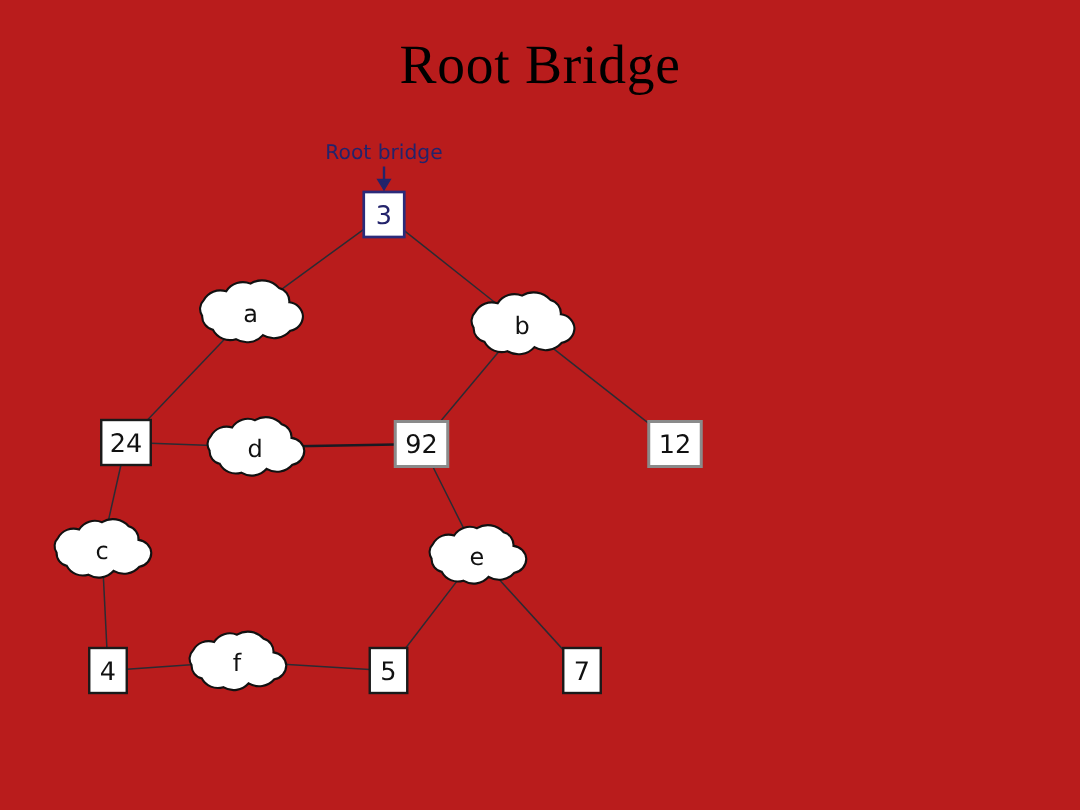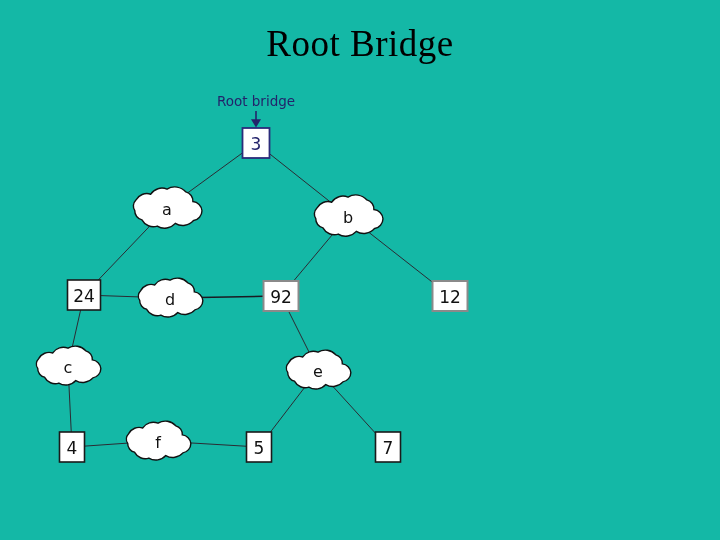--- a/index.html
+++ b/index.html
@@ -4,21 +4,21 @@
 <style>
   html, body {
     margin: 0;
     padding: 0;
     background: #ffffff;
   }
   #page {
     position: relative;
     width: 720px;
     height: 540px;
-    background: #14b8a6;
+    background: #b91c1c;
     overflow: hidden;
     font-family: "Liberation Sans", sans-serif;
   }
   #slide-title {
     position: absolute;
     left: 0;
     top: 24px;
     width: 720px;
     text-align: center;
     font-family: "Liberation Serif", serif;

